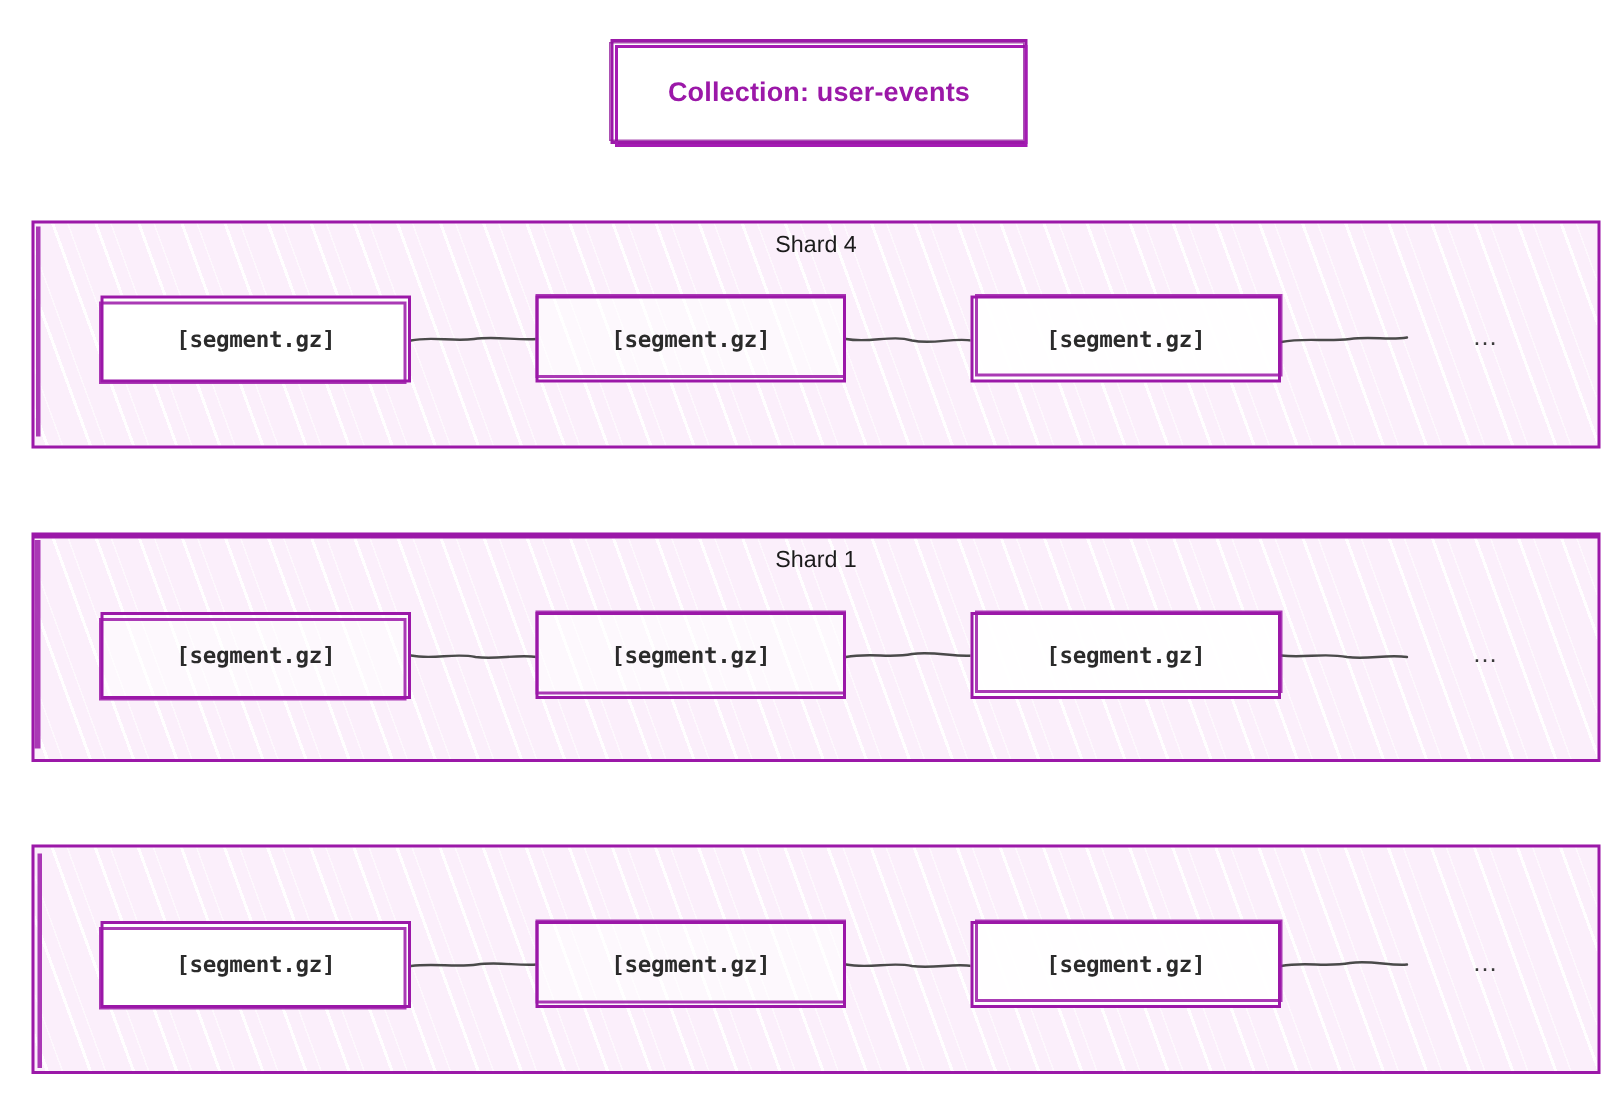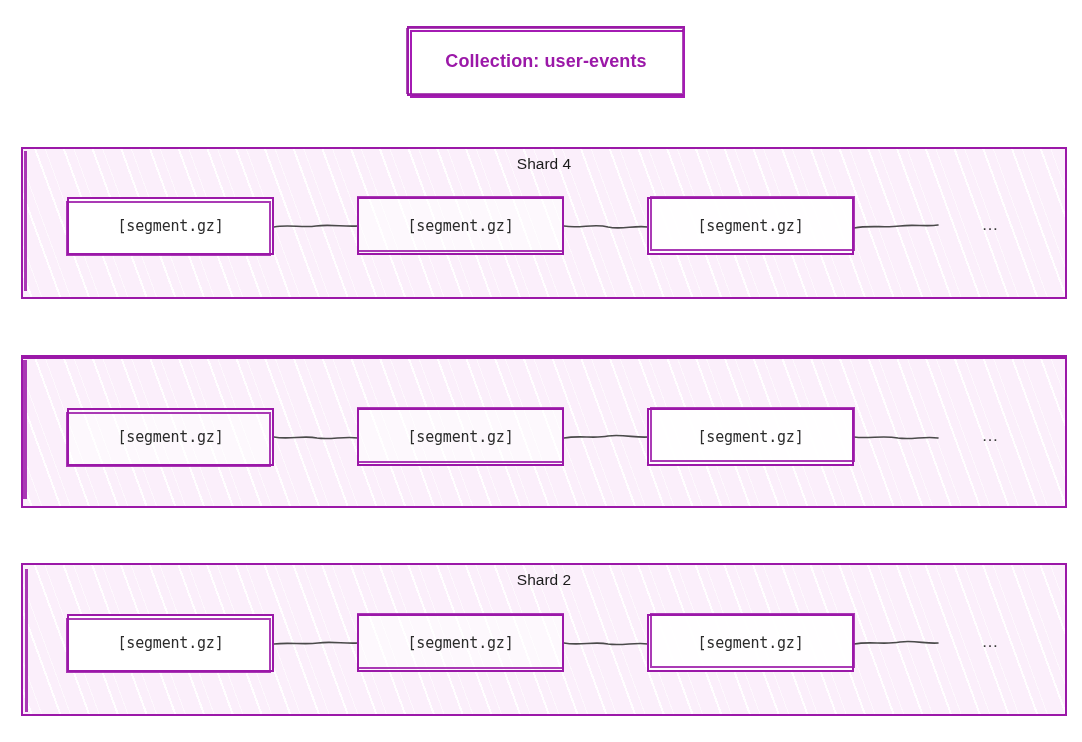--- a/index.html
+++ b/index.html
@@ -123,21 +123,21 @@
     height: 58px;
     box-sizing: border-box;
     border: 2.5px solid #9b18a8;
     display: flex;
     align-items: center;
     justify-content: center;
     z-index: 5;
   }
   .seg .seg-label {
     font-family: "DejaVu Sans Mono", "Liberation Mono", monospace;
-    font-weight: normal;
+    font-weight: bold;
     font-size: 15px;
     color: #2b2b2b;
     letter-spacing: -0.2px;
   }
   
   .seg.fill-solid { background: #ffffff; }
   
   .seg.fill-sheer { background: rgba(255,255,255,0.58); }
   .seg.fill-near   { background: rgba(255,255,255,0.92); }
 
@@ -236,20 +236,21 @@
   <div class="conn link-2">
     <svg viewBox="0 0 84 14" preserveAspectRatio="none">
         <path d="M0,9 C16,6 30,9 46,7 C60,5 72,8 84,6"></path>
       </svg>
   </div>
 
   <div class="ellipsis">…</div>
 </div>
 
 <div class="shard" id="shard-1">
+  <div class="shard-title">Shard 1</div>
 
   <div class="seg col-0 fill-sheer sk-a">
     <span class="seg-label">[segment.gz]</span>
   </div>
   <div class="conn link-0">
     <svg viewBox="0 0 84 14" preserveAspectRatio="none">
         <path d="M0,7 C15,10 29,5 43,8 C57,10 70,6 84,8"></path>
       </svg>
   </div>
 
@@ -268,21 +269,20 @@
   <div class="conn link-2">
     <svg viewBox="0 0 84 14" preserveAspectRatio="none">
         <path d="M0,7 C16,9 28,5 44,8 C58,10 70,6 84,8"></path>
       </svg>
   </div>
 
   <div class="ellipsis">…</div>
 </div>
 
 <div class="shard" id="shard-2">
-  <div class="shard-title">Shard 2</div>
 
   <div class="seg col-0 fill-solid sk-a">
     <span class="seg-label">[segment.gz]</span>
   </div>
   <div class="conn link-0">
     <svg viewBox="0 0 84 14" preserveAspectRatio="none">
         <path d="M0,8 C15,6 30,9 44,7 C58,5 71,8 84,7"></path>
       </svg>
   </div>
 

